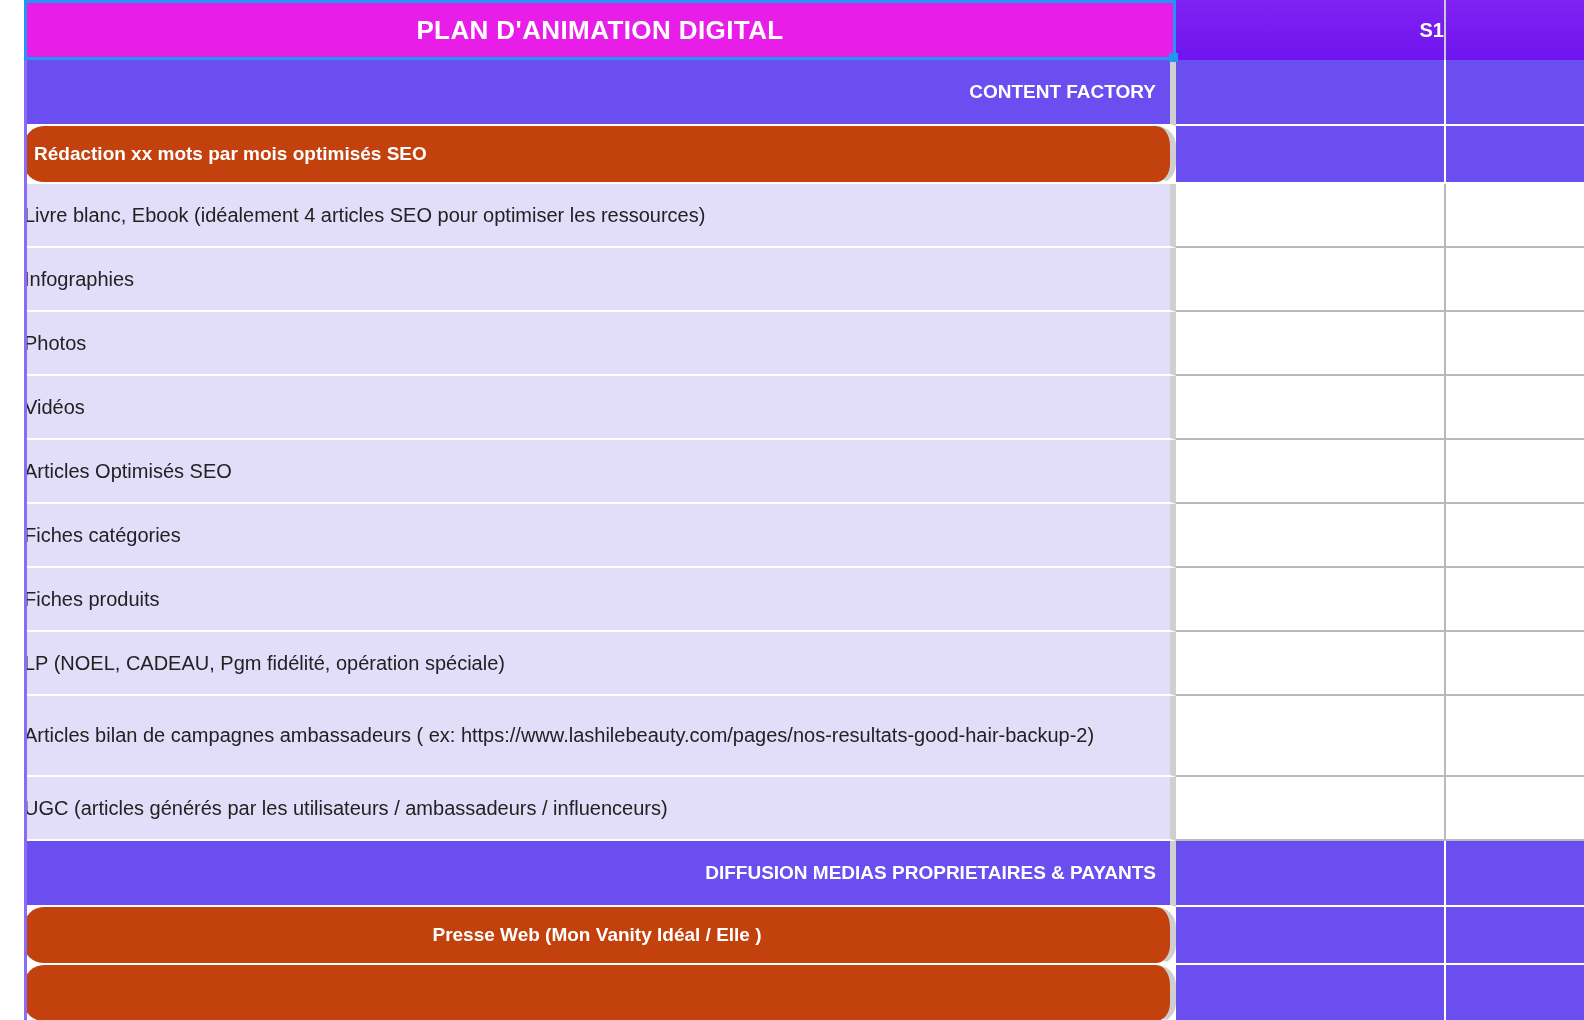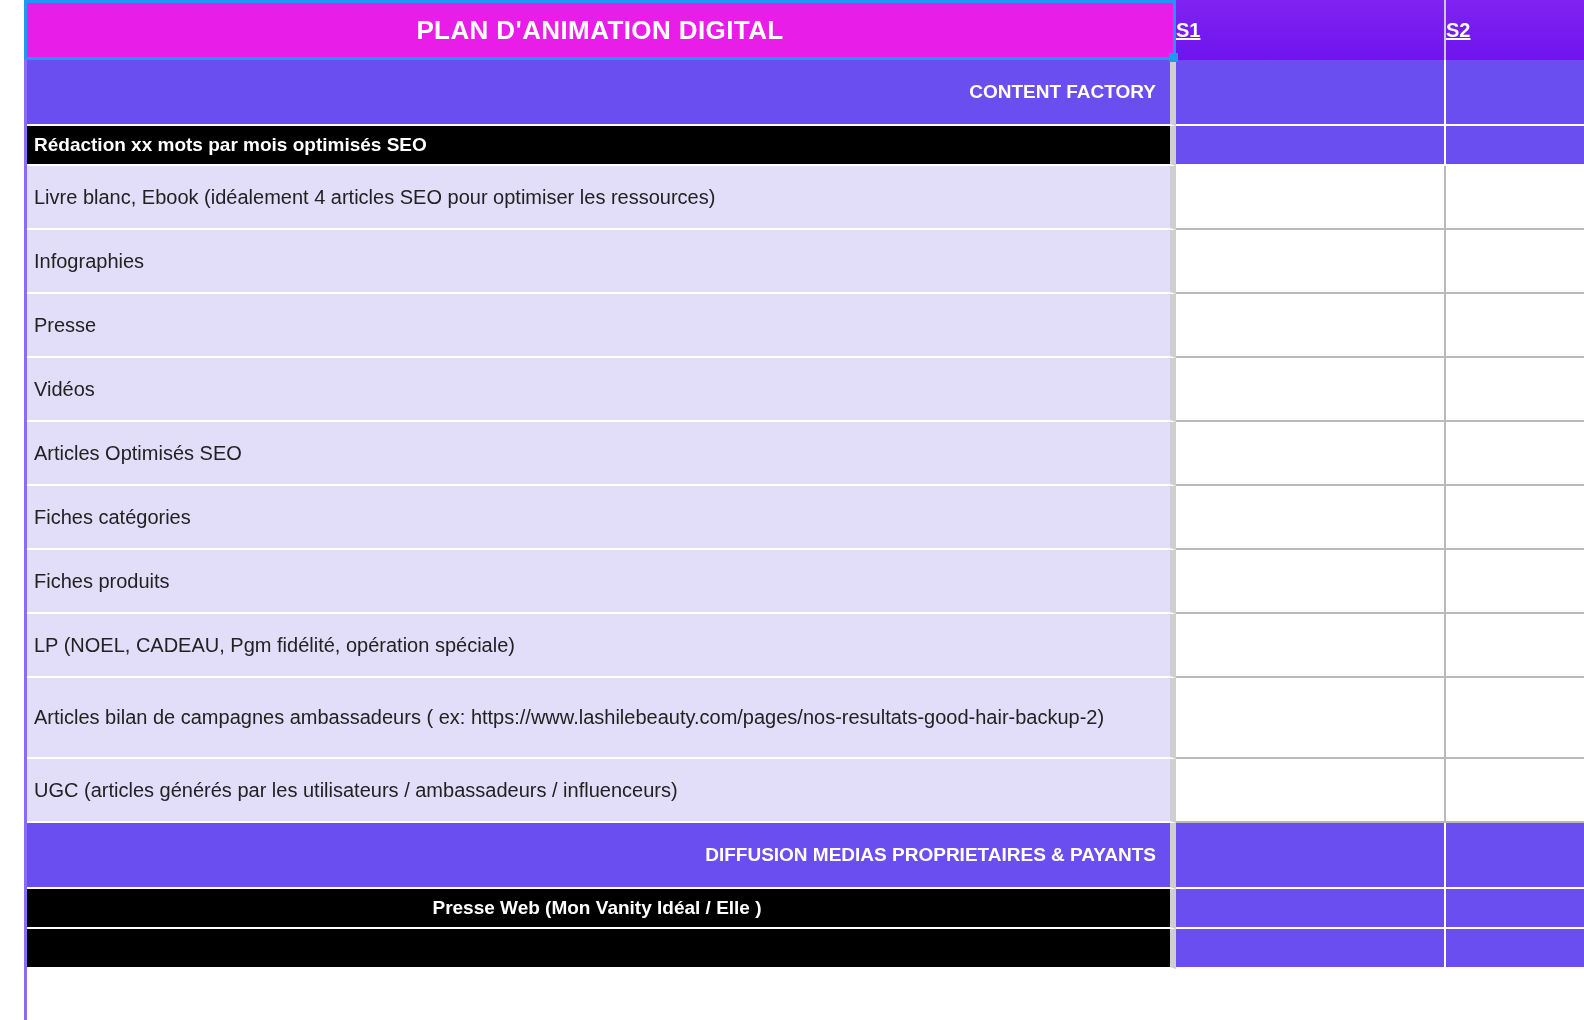--- a/index.html
+++ b/index.html
@@ -62,62 +62,62 @@
     background: #2196f3;
   }
 
   .week-head {
     height: 60px;
     background: #7b1ff0;
     background: linear-gradient(180deg,#7f22f2 0%, #6f14ee 100%);
     color: #ffffff;
     font-weight: bold;
     font-size: 20px;
-    text-align: left;
+    text-align: right;
     border-right: 2px solid #c9c9c9;
-    text-decoration: underline;
   }
 
   
   .sec-cell {
     height: 66px;
     background: #6b4ef0;
     color: #ffffff;
     font-weight: bold;
     font-size: 19px;
     text-align: right;
     padding-right: 14px;
     border-bottom: 2px solid #ffffff;
     border-right: 6px solid #cfcfcf;
   }
 
   
   .sub-cell {
-    height: 40px;
-    background: #000000;
+    height: 58px;
+    background: #c2410c;
     color: #ffffff;
     font-weight: bold;
     font-size: 19px;
     text-align: left;
     padding-left: 10px;
     border-bottom: 2px solid #ffffff;
     border-right: 6px solid #cfcfcf;
+    border-radius: 20px;
   }
 
   
   .sub-cell.center { text-align: center; padding: 4px 10px; }
 
   
   .item-cell {
     height: 64px;
     background: #e2ddf8;
     color: #222222;
     font-size: 20px;
     text-align: left;
-    padding-left: 10px;
+    padding-left: 0;
     border-bottom: 2px solid #ffffff;
     border-right: 6px solid #cfcfcf;
     line-height: 1.45;
   }
   .item-cell.tall { height: 81px; }
 
   
   .week-cell {
     background: #ffffff;
     border: 2px solid #b9b9b9;
@@ -196,21 +196,21 @@
       <tr>
         <td class="item-cell">
           <span>Infographies</span>
         </td>
         <td class="week-cell"></td>
         <td class="week-cell"></td>
       </tr>
 
       <tr>
         <td class="item-cell">
-          <span>Presse</span>
+          <span>Photos</span>
         </td>
         <td class="week-cell"></td>
         <td class="week-cell"></td>
       </tr>
 
       <tr>
         <td class="item-cell">
           <span>Vidéos</span>
         </td>
         <td class="week-cell"></td>

